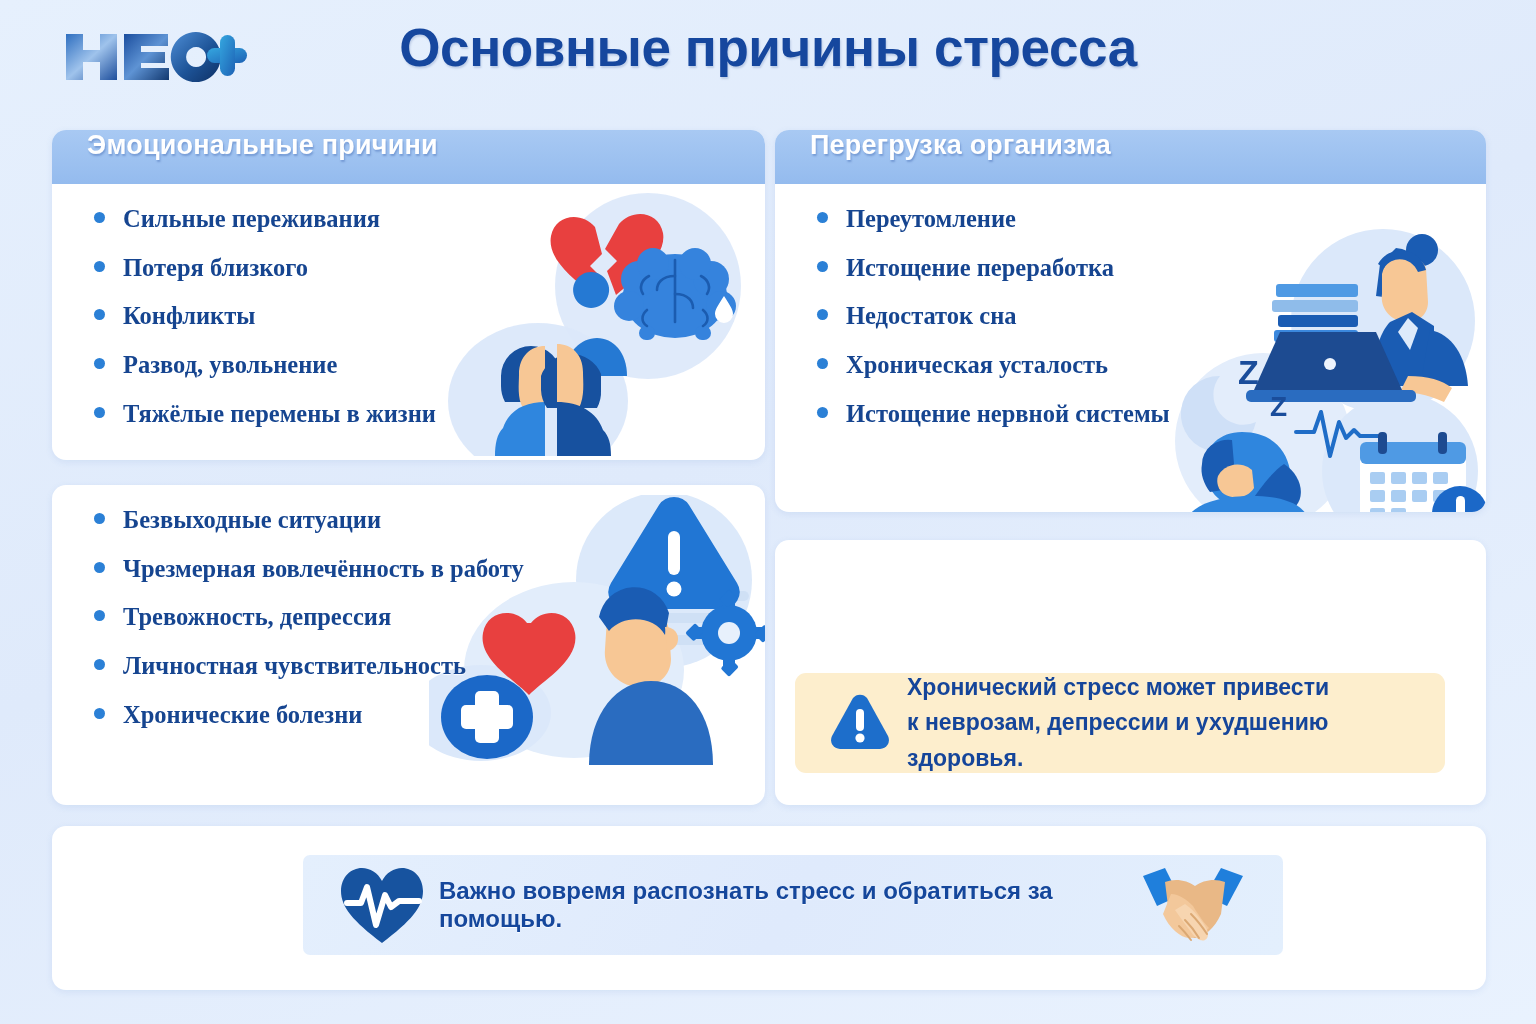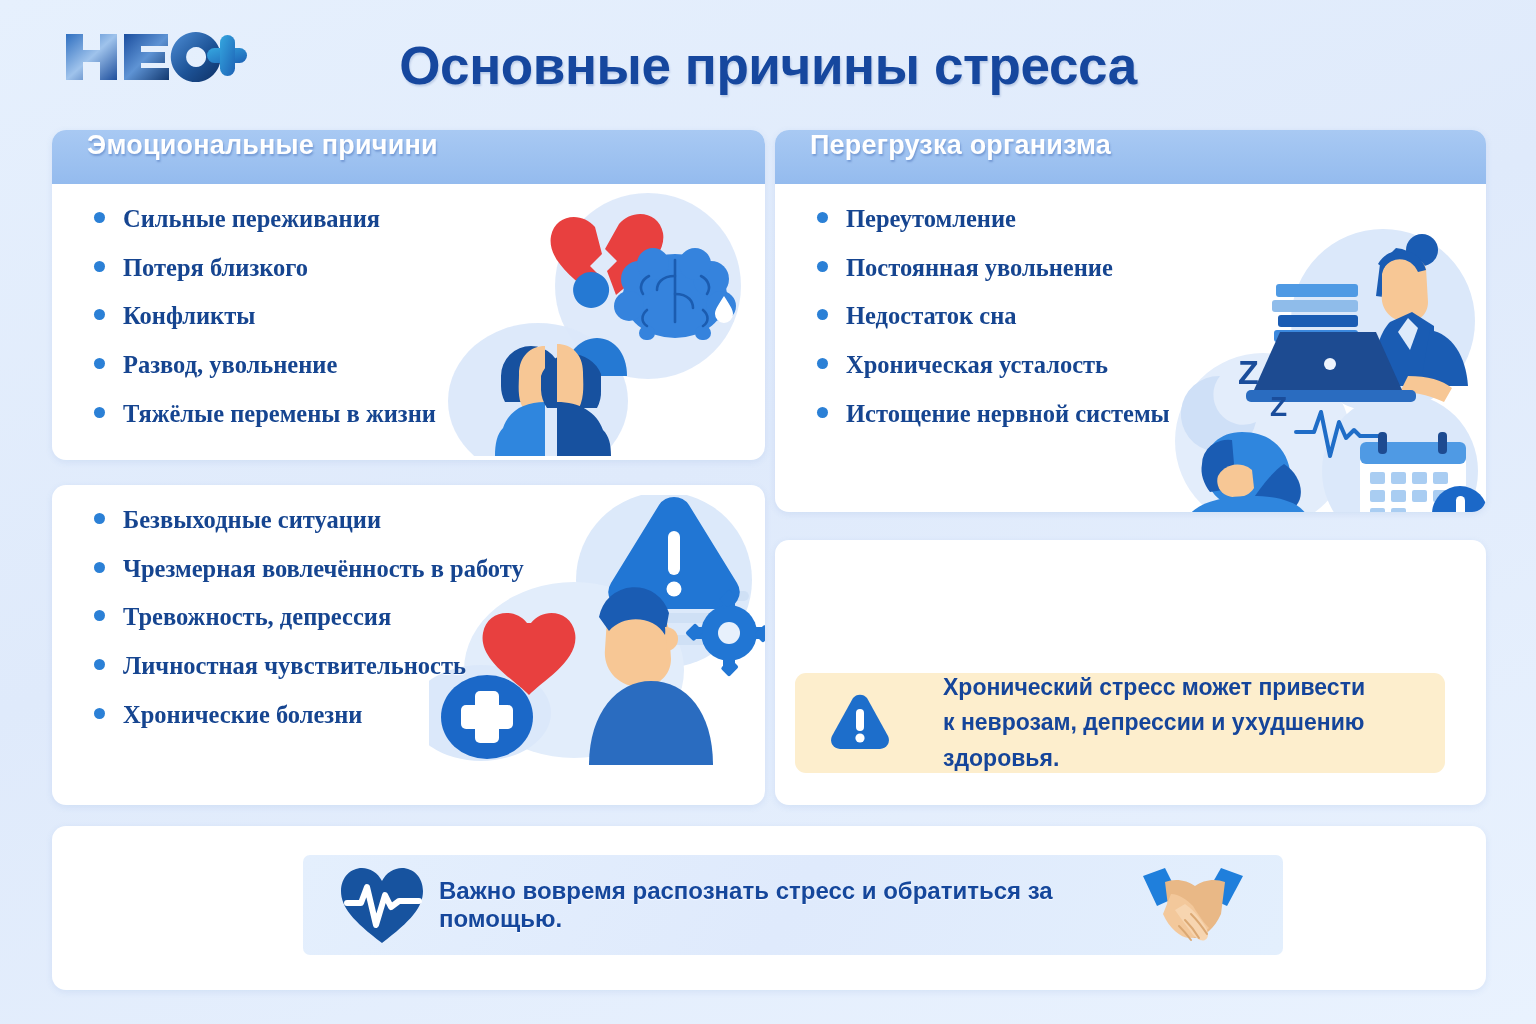--- a/index.html
+++ b/index.html
@@ -17,21 +17,21 @@
 
   
   #logo {
     position: absolute; left: 60px; top: 26px;
     width: 190px; height: 62px;
     display: flex; align-items: center;
   }
   #logo svg { display: block; }
 
   #page-title {
-    position: absolute; left: 0; top: 35px; width: 1536px;
+    position: absolute; left: 0; top: 17px; width: 1536px;
     text-align: center;
     font-size: 53px; font-weight: bold;
     letter-spacing: -0.4px;
     color: #16479e;
     text-shadow: 1px 2px 2px rgba(20,60,140,.18);
     font-family: "Liberation Sans", "DejaVu Sans", sans-serif;
   }
 
   
   .card {
@@ -85,21 +85,20 @@
   .art { position: absolute; z-index: 1; pointer-events: none; }
 
   
   #warning-box {
     position: absolute;
     left: 795px; top: 673px; width: 650px; height: 100px;
     background: #fdeecd;
     border-radius: 11px;
     display: flex; align-items: center;
     padding-left: 34px;
-    gap: 36px;
   }
   #warning-icon { flex: 0 0 62px; margin-right: 16px; }
   #warning-text {
     font-size: 23px; color: #15459a; font-weight: 600;
     line-height: 1.55;
   }
 
   
   #footer-card {
     position: absolute;
@@ -308,21 +307,21 @@
         </svg>
       </div>
 
       <div class="bullets">
         <div class="bullet-row">
           <span class="dot"></span>
           <span class="bullet-text">Переутомление</span>
         </div>
         <div class="bullet-row">
           <span class="dot"></span>
-          <span class="bullet-text">Постоянная увольнение</span>
+          <span class="bullet-text">Истощение переработка</span>
         </div>
         <div class="bullet-row">
           <span class="dot"></span>
           <span class="bullet-text">Недостаток сна</span>
         </div>
         <div class="bullet-row">
           <span class="dot"></span>
           <span class="bullet-text">Хроническая усталость</span>
         </div>
         <div class="bullet-row">

